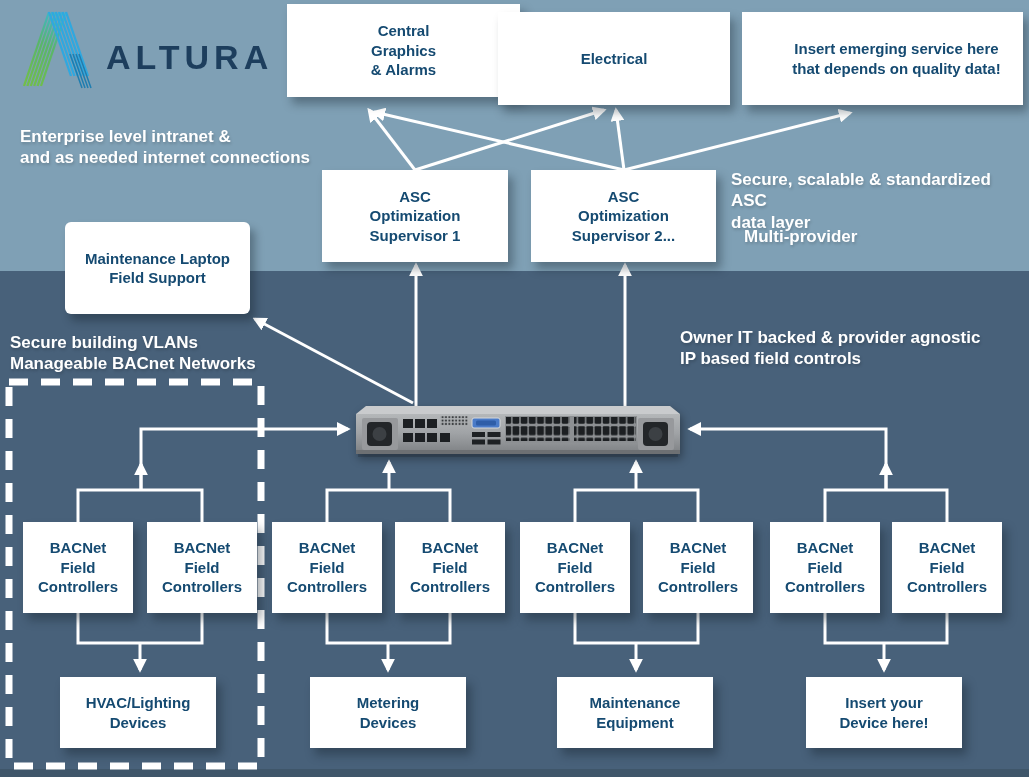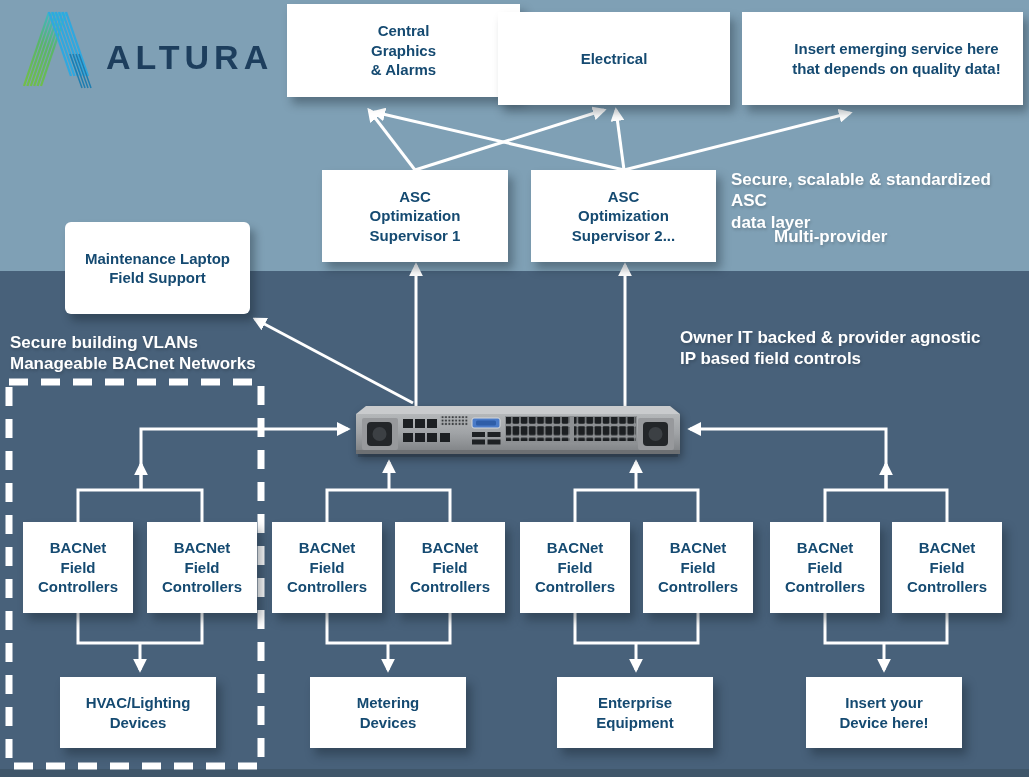--- a/index.html
+++ b/index.html
@@ -106,23 +106,25 @@
       <g stroke="#1f7db0" stroke-width="1.5">
         <line x1="48" y1="46" x2="60" y2="80"></line>
         <line x1="51" y1="46" x2="63" y2="80"></line>
         <line x1="54" y1="46" x2="66" y2="80"></line>
         <line x1="57" y1="46" x2="69" y2="80"></line>
       </g>
     </svg>
     <div class="wordmark">ALTURA</div>
   </div>
 
+  <div class="note" style="left:20px;top:126px;">Enterprise level intranet &amp;
+and as needed internet connections</div>
   <div class="note" style="left:731px;top:169px;">Secure, scalable &amp; standardized ASC
 data layer</div>
-  <div class="note" style="left:774px;top:226px;text-align:right;">Multi-provider</div>
+  <div class="note" style="left:744px;top:226px;text-align:right;">Multi-provider</div>
   <div class="note" style="left:10px;top:332px;">Secure building VLANs
 Manageable BACnet Networks</div>
   <div class="note" style="left:680px;top:327px;">Owner IT backed &amp; provider agnostic
 IP based field controls</div>
 
   <div class="box" style="left:245px;top:4px;width:233px;height:93px;margin-left:42px;">Central
 Graphics
 &amp; Alarms</div>
   <div class="box" style="left:498px;top:12px;width:232px;height:93px;">Electrical</div>
   <div class="box" style="left:742px;top:12px;width:253px;height:93px;padding-left:28px;">Insert emerging service here
@@ -212,18 +214,18 @@
 Field
 Controllers</div>
   <div class="box" style="left:892px;top:522px;width:110px;height:91px;">BACNet
 Field
 Controllers</div>
 
   <div class="box" style="left:60px;top:677px;width:156px;height:71px;">HVAC/Lighting
 Devices</div>
   <div class="box" style="left:310px;top:677px;width:156px;height:71px;">Metering
 Devices</div>
-  <div class="box" style="left:557px;top:677px;width:156px;height:71px;">Enterprise
+  <div class="box" style="left:557px;top:677px;width:156px;height:71px;">Maintenance
 Equipment</div>
   <div class="box" style="left:806px;top:677px;width:156px;height:71px;">Insert your
 Device here!</div>
 
 </div>
 
 </body></html>

